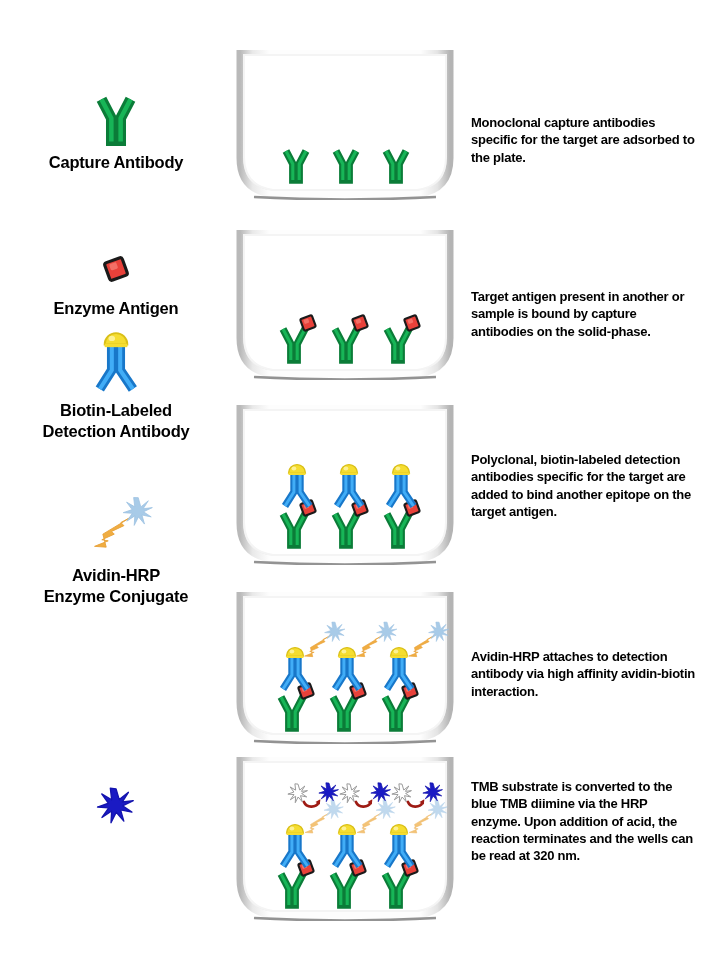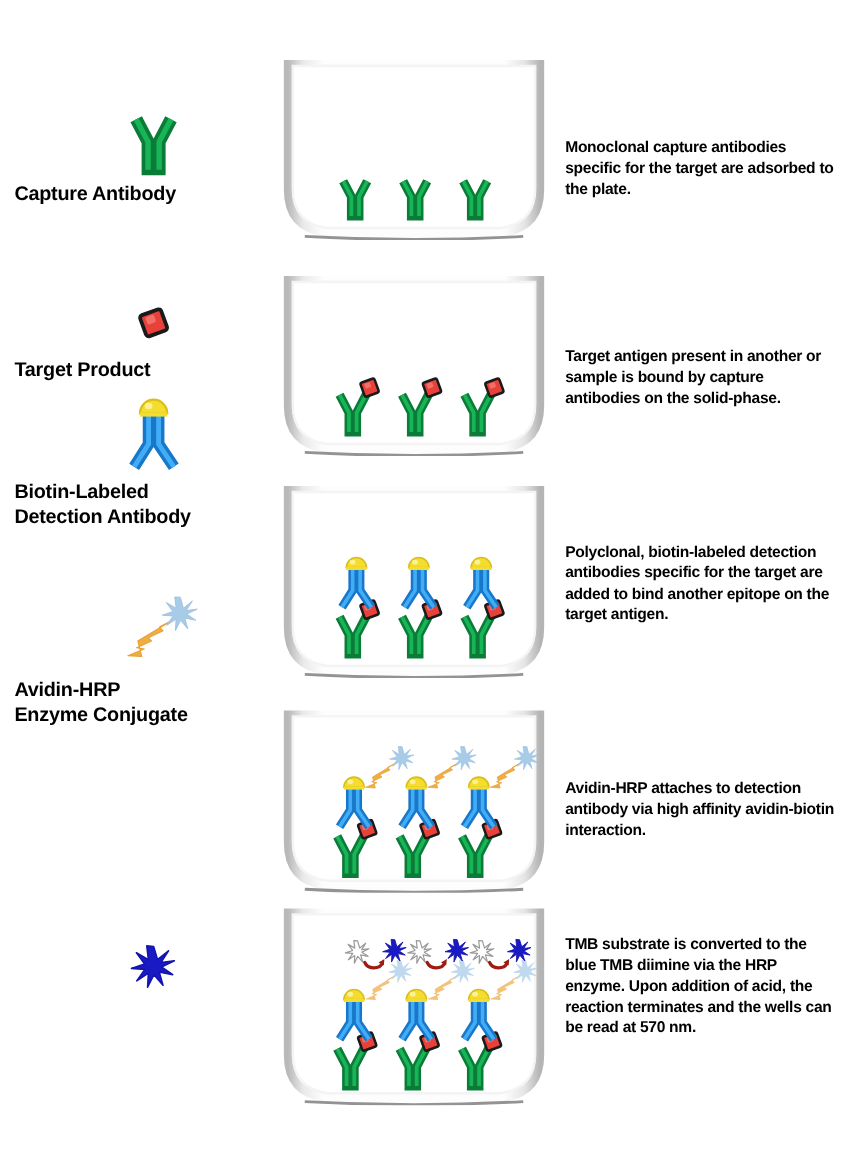--- a/index.html
+++ b/index.html
@@ -14,22 +14,23 @@
     font-family: "Liberation Sans", sans-serif;
     overflow: hidden;
   }
   .diagram {
     position: absolute;
     inset: 0;
   }
   
   .legend-item {
     position: absolute;
-    left: 12px;
+    left: 0;
     width: 232px;
+    text-align: center;
   }
   .legend-icon {
     height: 74px;
     display: flex;
     align-items: flex-end;
     justify-content: center;
   }
   .legend-label {
     font-size: 16.5px;
     font-weight: bold;
@@ -151,21 +152,21 @@
   </div>
 
   <div class="legend-item" style="top:218px">
     <div class="legend-icon">
       <svg width="60" height="50" viewBox="-30 -25 60 50">
         <g transform="translate(0,2) scale(1.5)">
             <use href="#sym-antigen"></use>
           </g>
       </svg>
     </div>
-    <div class="legend-label">Target Product</div>
+    <div class="legend-label">Enzyme Antigen</div>
   </div>
 
   <div class="legend-item" style="top:485px">
     <div class="legend-icon">
       <svg width="92" height="72" viewBox="-46 -36 92 72">
         <g transform="translate(-8,6) scale(1.12)">
             <use href="#sym-avidin-hrp"></use>
           </g>
       </svg>
     </div>
@@ -392,15 +393,15 @@
   </div>
 
   <div class="step-text" style="top:78px">Monoclonal capture antibodies specific for the target are adsorbed to the plate.</div>
 
   <div class="step-text" style="top:252px">Target antigen present in another or sample is bound by capture antibodies on the solid-phase.</div>
 
   <div class="step-text" style="top:612px">Avidin-HRP attaches to detection antibody via high affinity avidin-biotin interaction.</div>
 
   <div class="step-text" style="top:415px">Polyclonal, biotin-labeled detection antibodies specific for the target are added to bind another epitope on the target antigen.</div>
 
-  <div class="step-text" style="top:742px">TMB substrate is converted to the blue TMB diimine via the HRP enzyme. Upon addition of acid, the reaction terminates and the wells can be read at 570 nm.</div>
+  <div class="step-text" style="top:742px">TMB substrate is converted to the blue TMB diimine via the HRP enzyme. Upon addition of acid, the reaction terminates and the wells can be read at 320 nm.</div>
 
 </div>
 
 </body></html>

